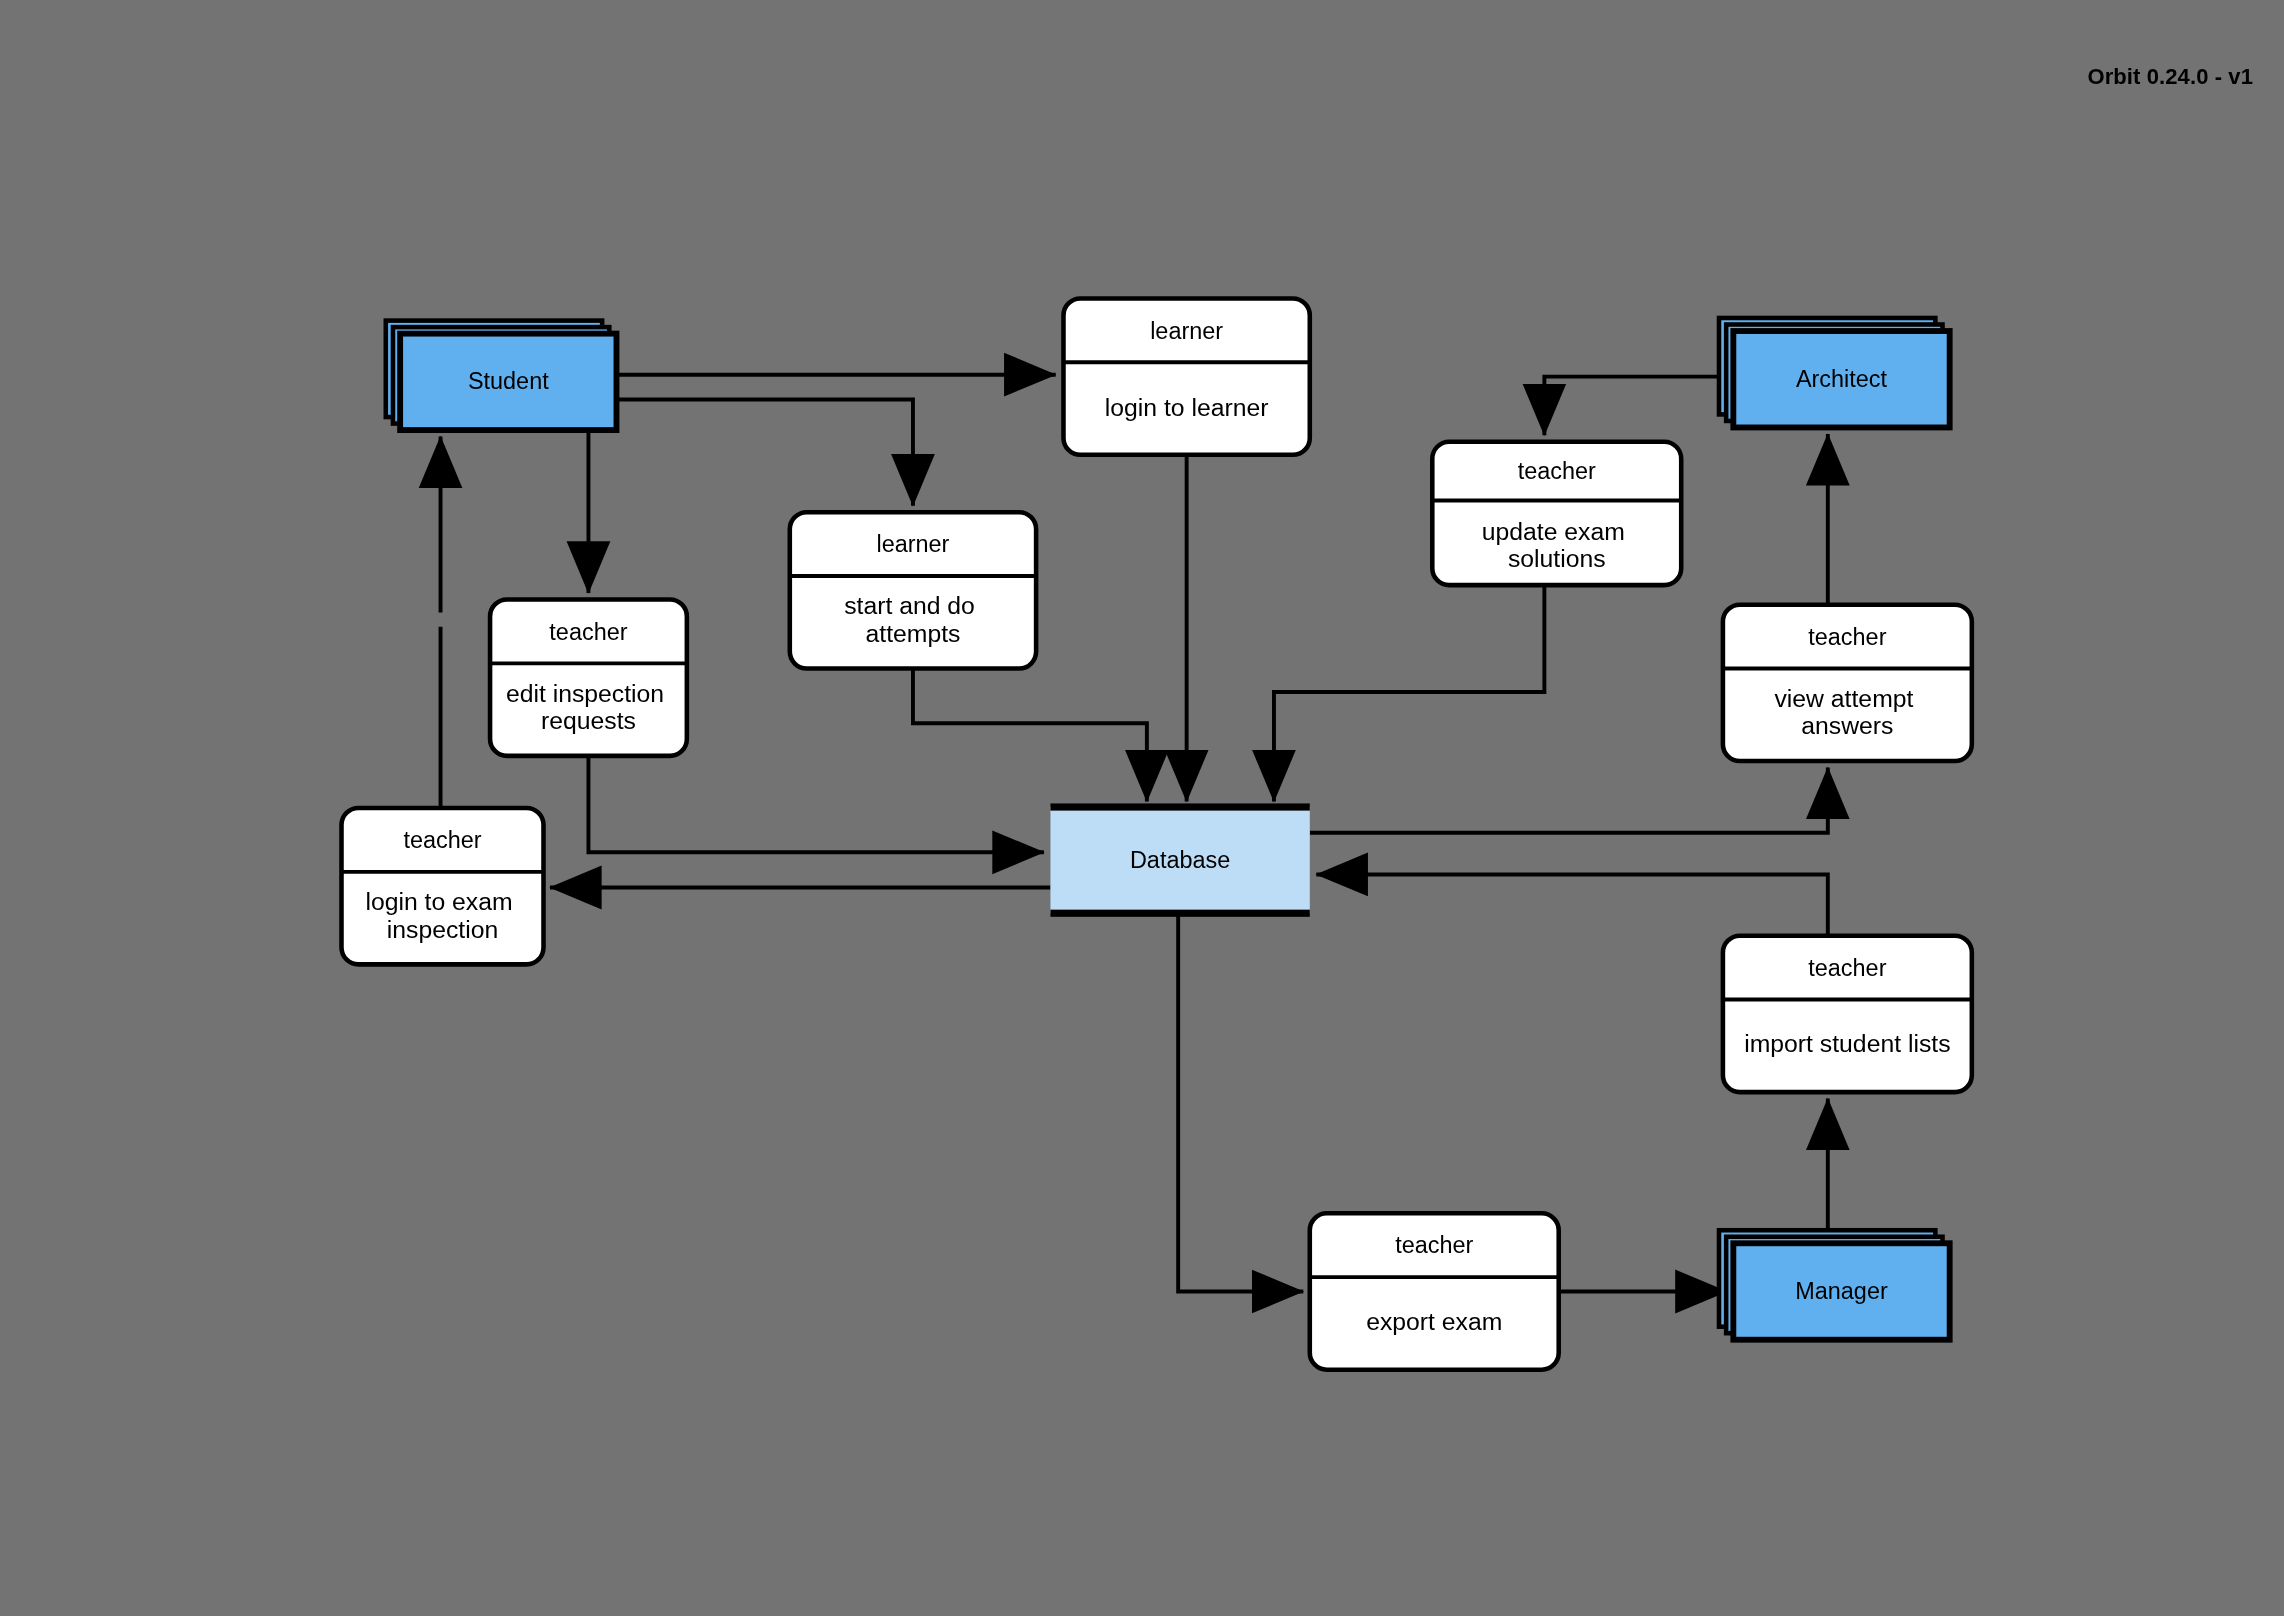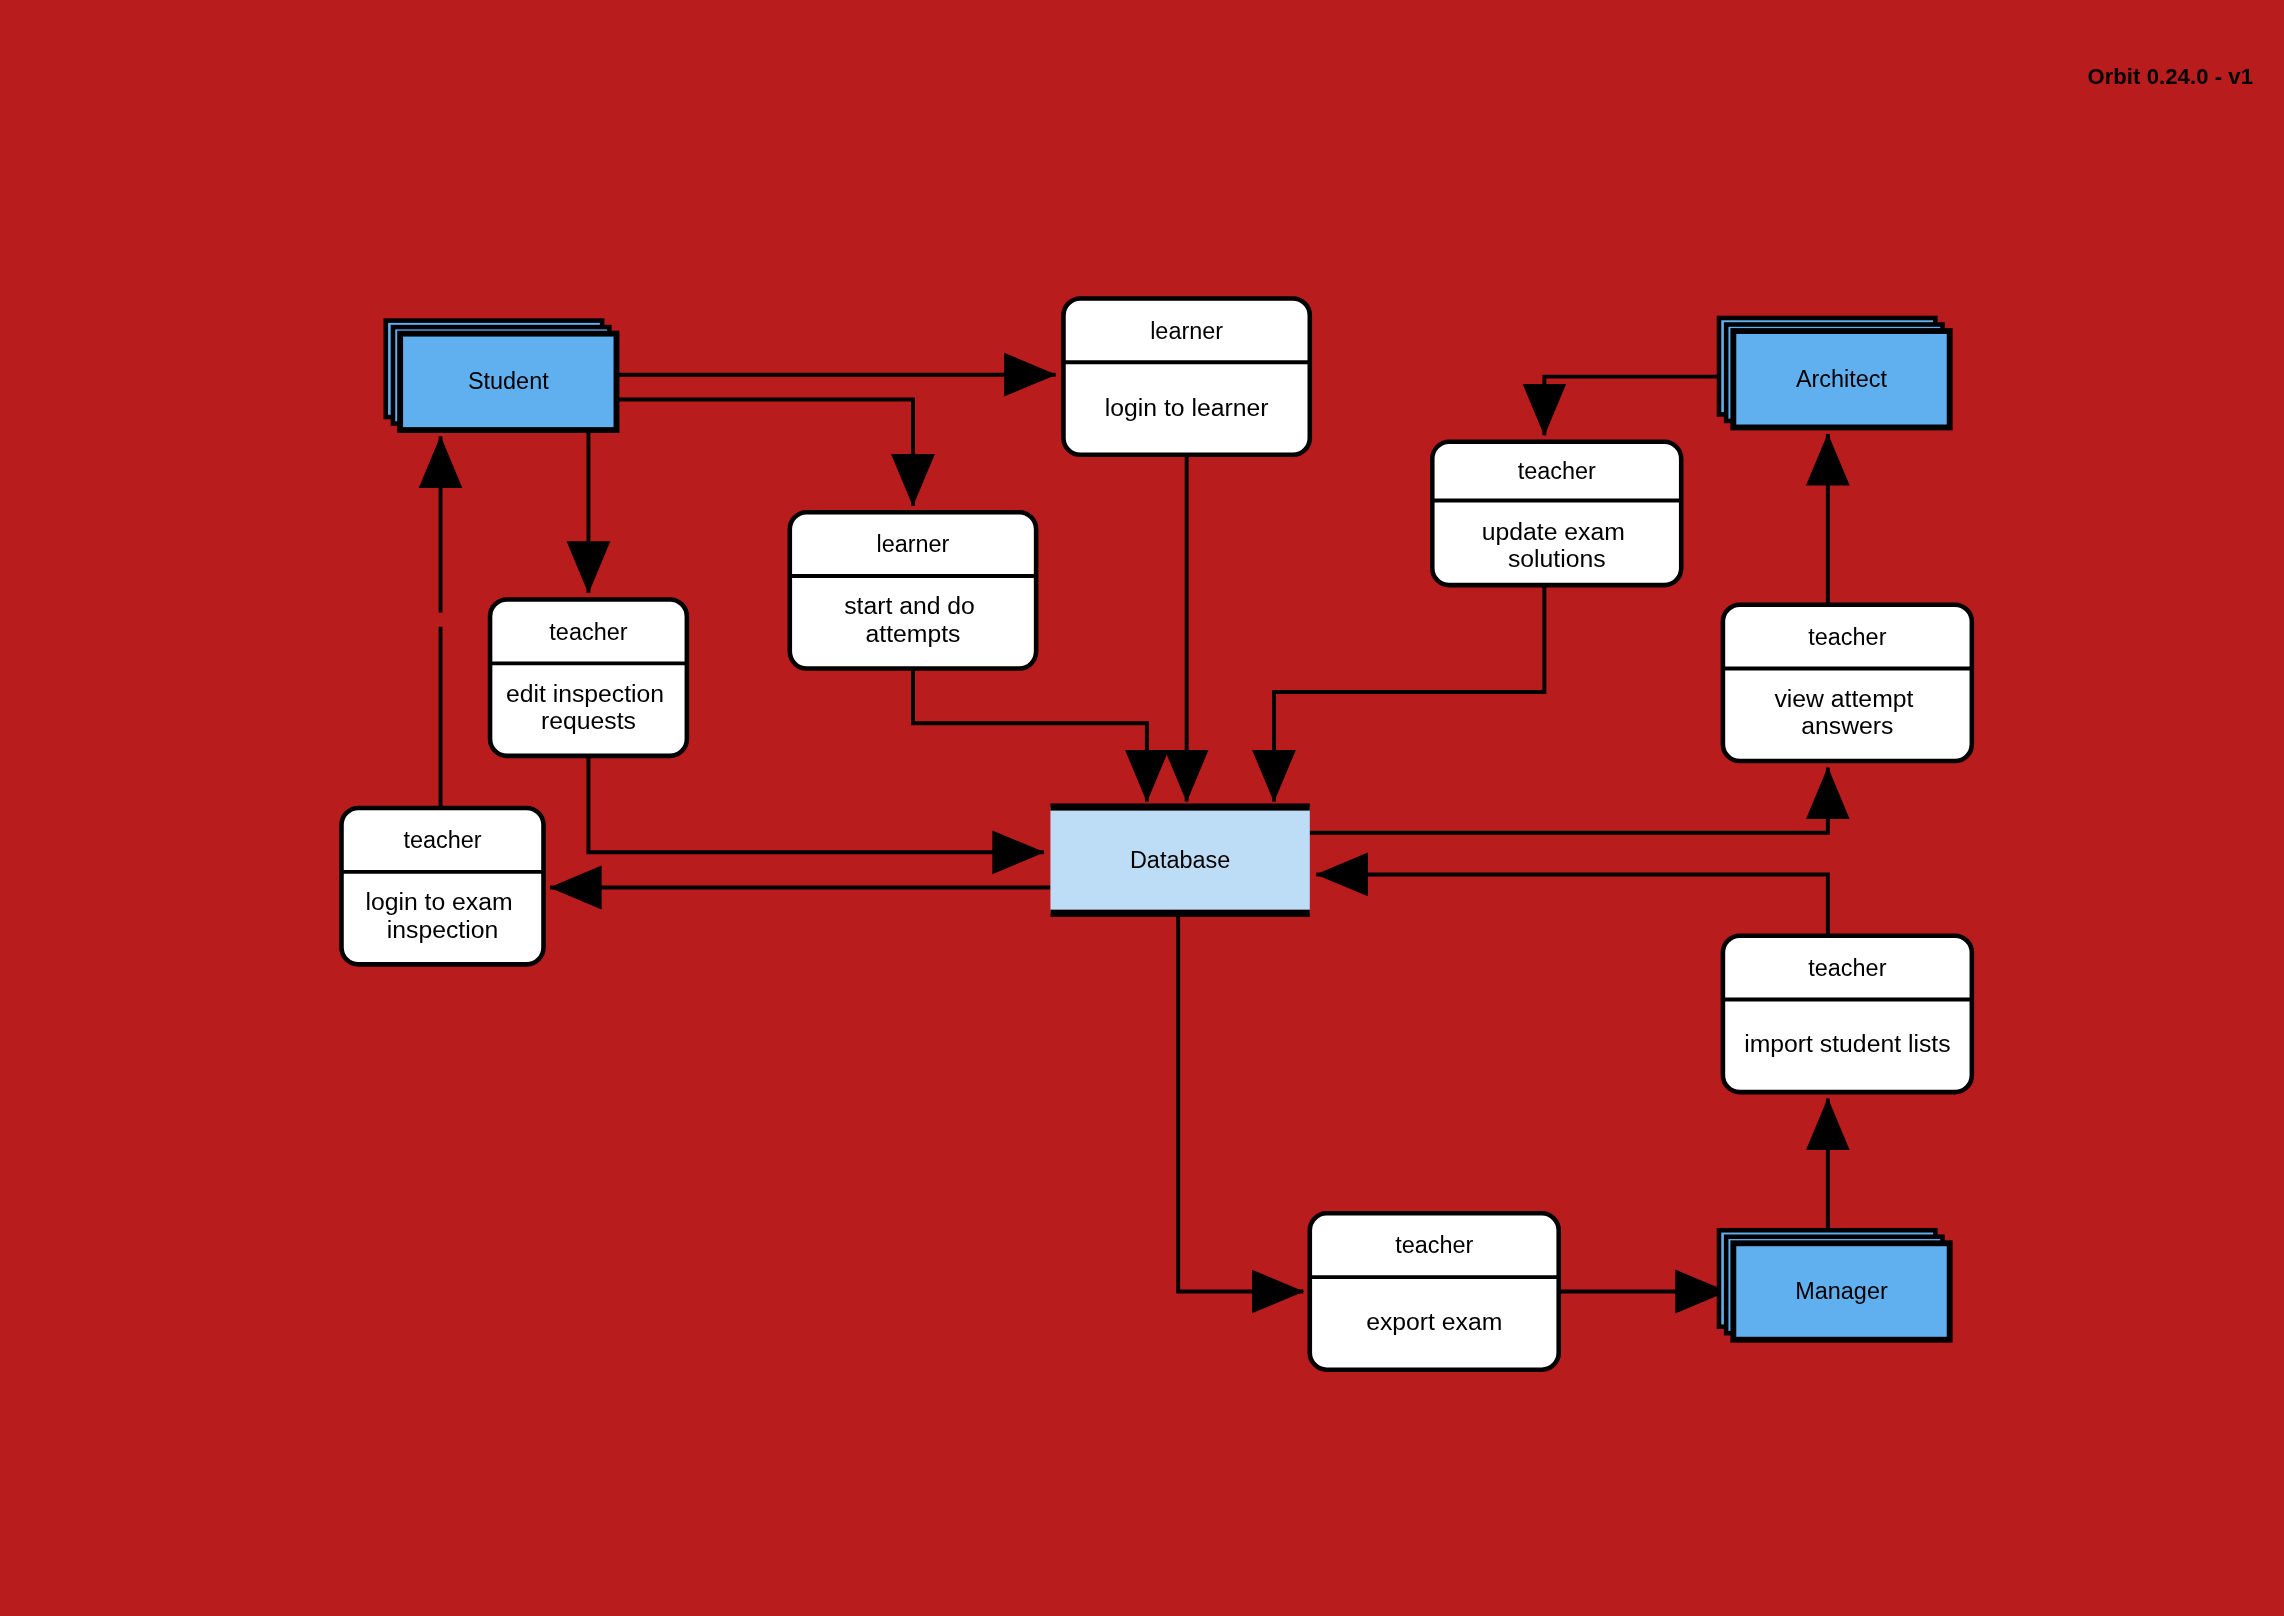--- a/index.html
+++ b/index.html
@@ -7,21 +7,21 @@
     padding: 0;
     background: #ffffff;
   }
   body {
     font-family: "Liberation Sans", sans-serif;
   }
   #page {
     position: relative;
     width: 2284px;
     height: 1616px;
-    background: #b91c1c;
+    background: #737373;
     overflow: hidden;
   }
   #version-label {
     position: absolute;
     right: 31px;
     top: 64px;
     font-size: 22px;
     font-weight: bold;
     color: #000000;
     letter-spacing: 0.1px;

